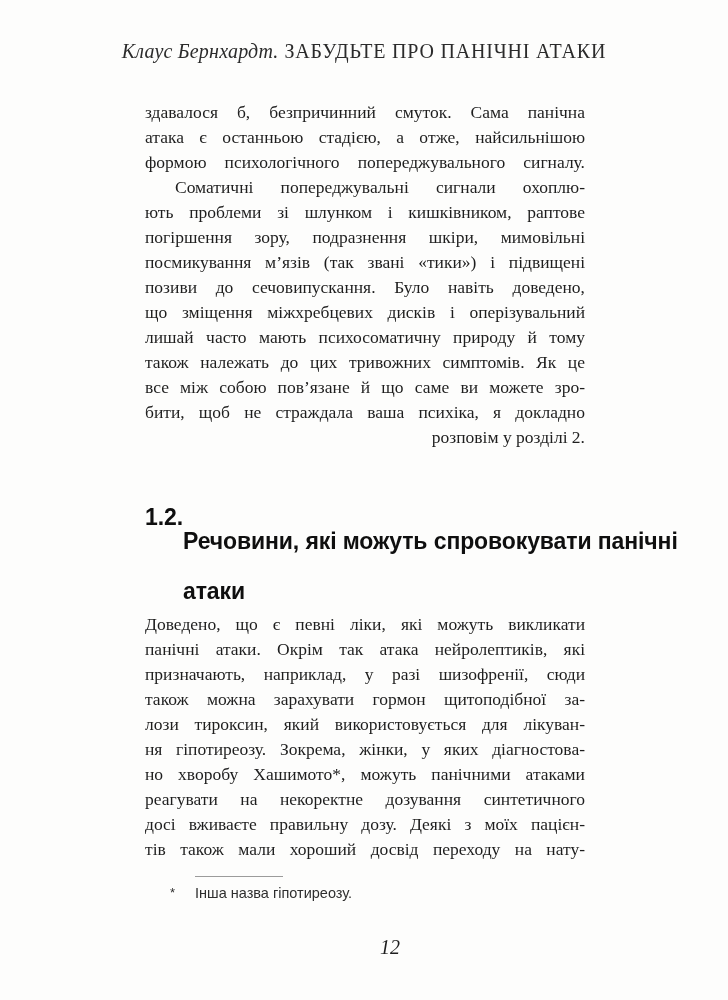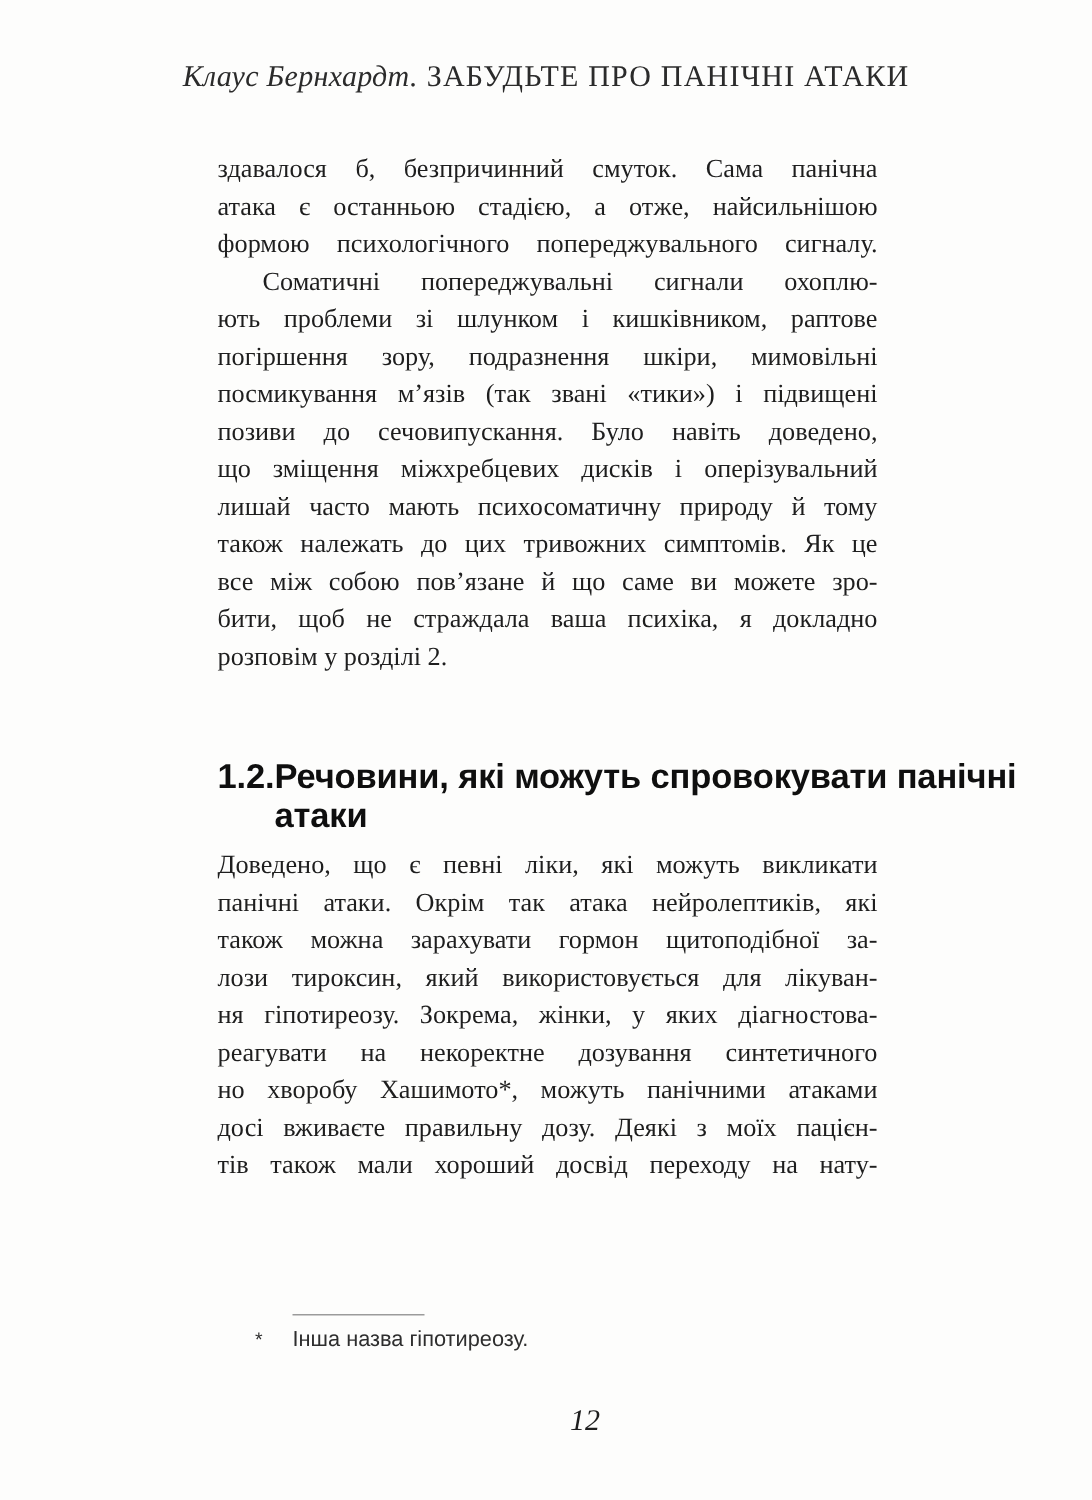--- a/index.html
+++ b/index.html
@@ -53,21 +53,21 @@
   }
   .bline {
     display: block;
     font-size: 17.5px;
     line-height: 25px;
     text-align: justify;
     text-align-last: justify;
     hyphens: none;
   }
   .bline.last {
-    text-align: left;
+    text-align: right;
     text-align-last: auto;
   }
   .bline.indent {
     padding-left: 30px;
   }
 
   
   .section-heading {
     display: flex;
     margin: 54px 0 8px 0;
@@ -80,20 +80,21 @@
   }
   .sh-num {
     flex: 0 0 32px;
   }
   .sh-text {
     flex: 1;
   }
   .sh-line {
     display: block;
     white-space: nowrap;
+    margin-top: 24px;
   }
 
   
   .footnote {
     position: absolute;
     left: 145px;
     top: 876px;
     width: 440px;
     font-family: "Liberation Sans", "DejaVu Sans", sans-serif;
     color: #2e2e2e;
@@ -167,25 +168,26 @@
       <span class="sh-num">1.2.</span>
       <span class="sh-text">
         <span class="sh-line">Речовини, які можуть спровокувати панічні</span>
         <span class="sh-line">атаки</span>
       </span>
     </h2>
 
     <p class="para">
       <span class="bline">Доведено, що є певні ліки, які можуть викликати</span>
       <span class="bline">панічні атаки. Окрім так атака нейролептиків, які</span>
+      <span class="bline">призначають, наприклад, у разі шизофренії, сюди</span>
       <span class="bline">також можна зарахувати гормон щитоподібної за-</span>
       <span class="bline">лози тироксин, який використовується для лікуван-</span>
       <span class="bline">ня гіпотиреозу. Зокрема, жінки, у яких діагностова-</span>
+      <span class="bline">но хворобу Хашимото*, можуть панічними атаками</span>
       <span class="bline">реагувати на некоректне дозування синтетичного</span>
-      <span class="bline">но хворобу Хашимото*, можуть панічними атаками</span>
       <span class="bline">досі вживаєте правильну дозу. Деякі з моїх пацієн-</span>
       <span class="bline">тів також мали хороший досвід переходу на нату-</span>
     </p>
 
   </div>
 
   <div class="footnote">
     <div class="footnote-rule"></div>
     <div class="footnote-line">
       <span class="fn-marker">*</span>

